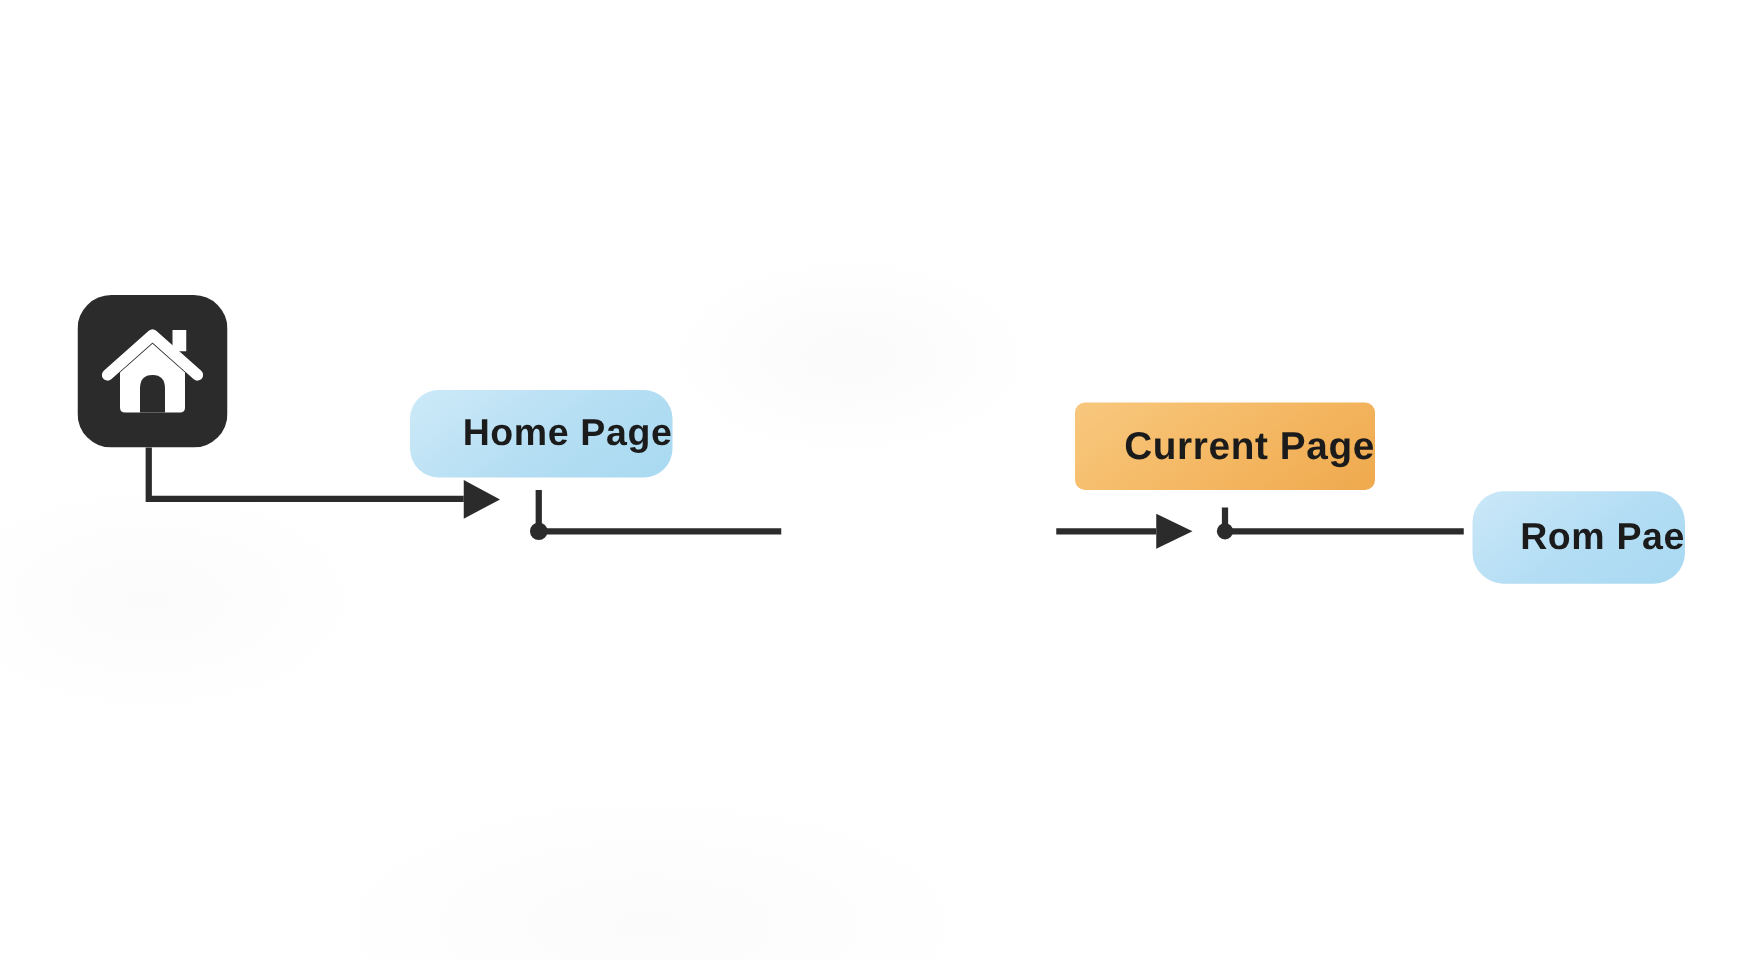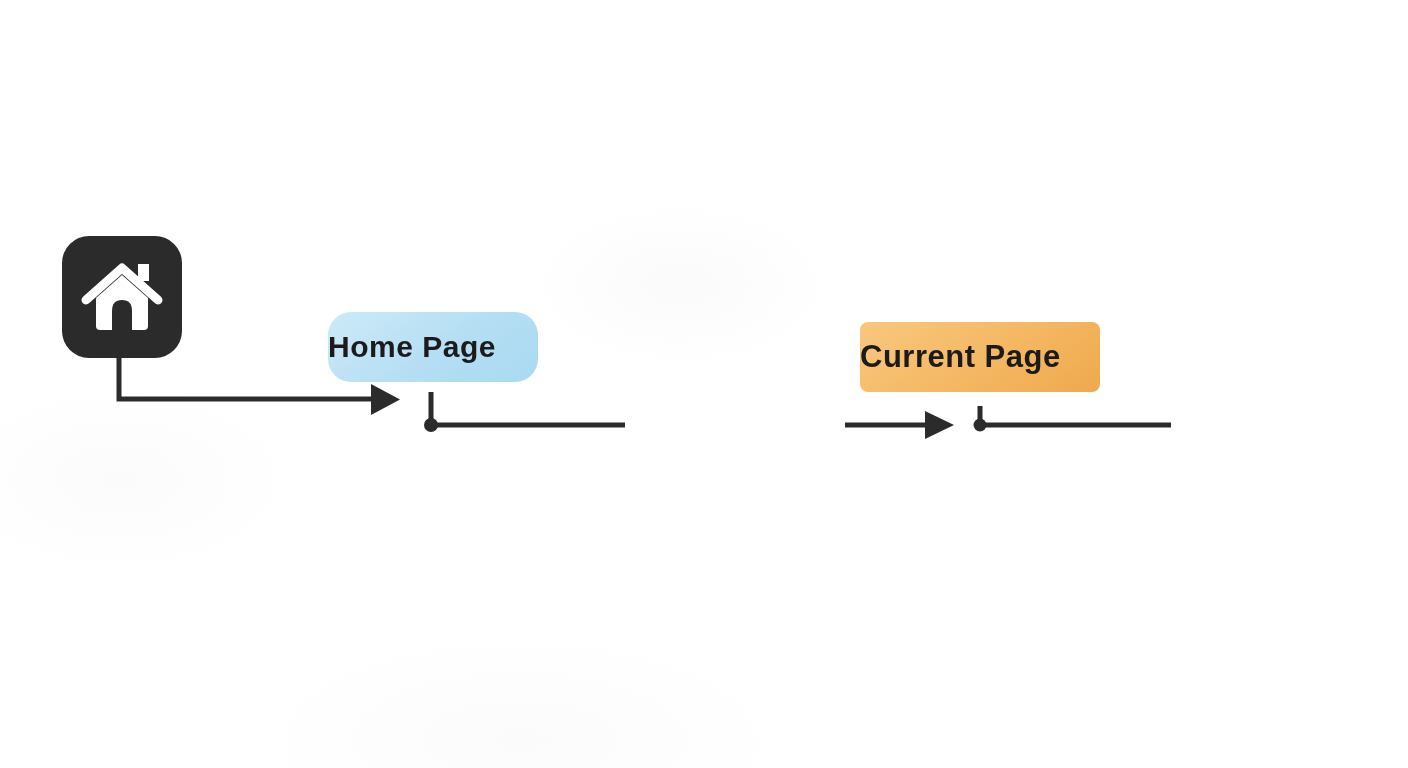--- a/index.html
+++ b/index.html
@@ -34,21 +34,21 @@
     top: 0;
     width: 1408px;
     height: 768px;
     pointer-events: none;
   }
 
   .node {
     position: absolute;
     display: flex;
     align-items: center;
-    justify-content: flex-start;
+    justify-content: flex-end;
     box-sizing: border-box;
   }
   .node-label {
     font-weight: 700;
     font-size: 30px;
     color: #1b1b1b;
     letter-spacing: 0.5px;
     white-space: nowrap;
   }
 
@@ -118,14 +118,17 @@
 
   <div class="node node-home-page">
     <span class="node-label">Home Page</span>
   </div>
 
 
   <div class="node node-current-page">
     <span class="node-label">Current Page</span>
   </div>
 
+  <div class="node node-rom-page">
+    <span class="node-label">Rom Pae</span>
+  </div>
 
 </div>
 
 </body></html>

